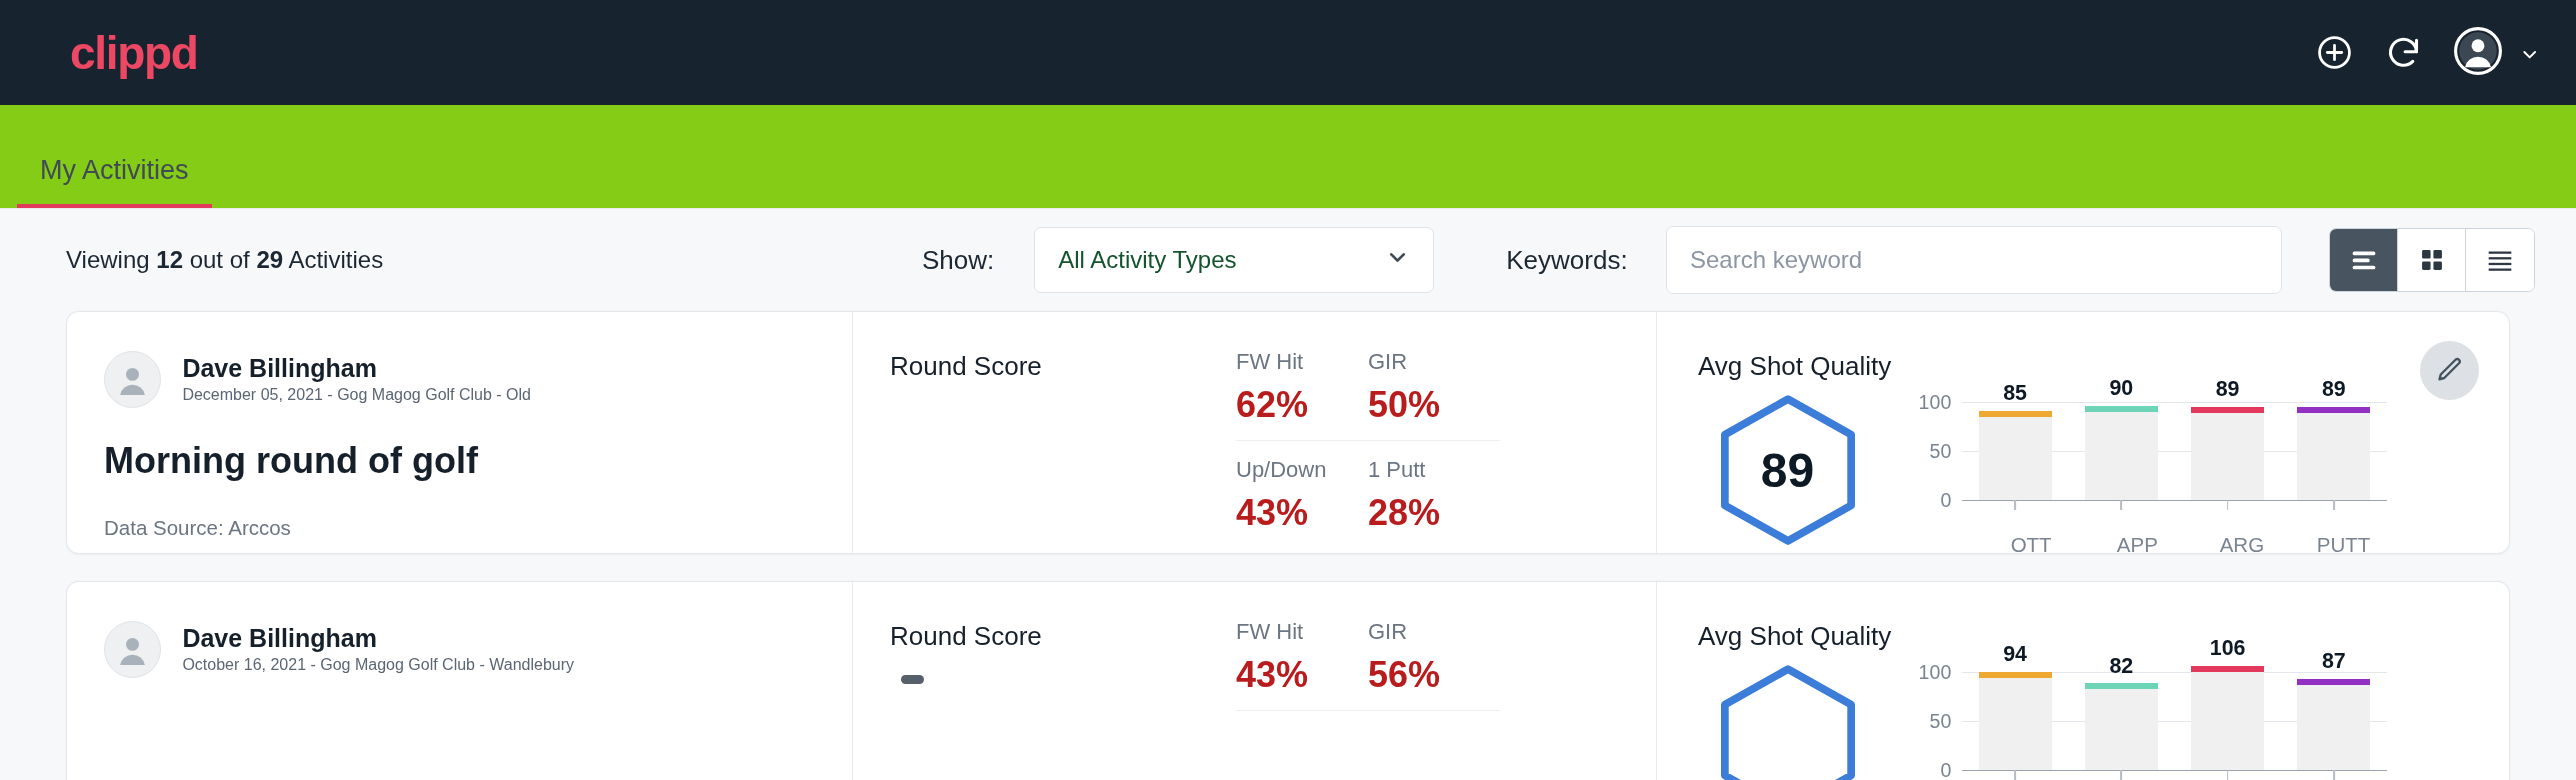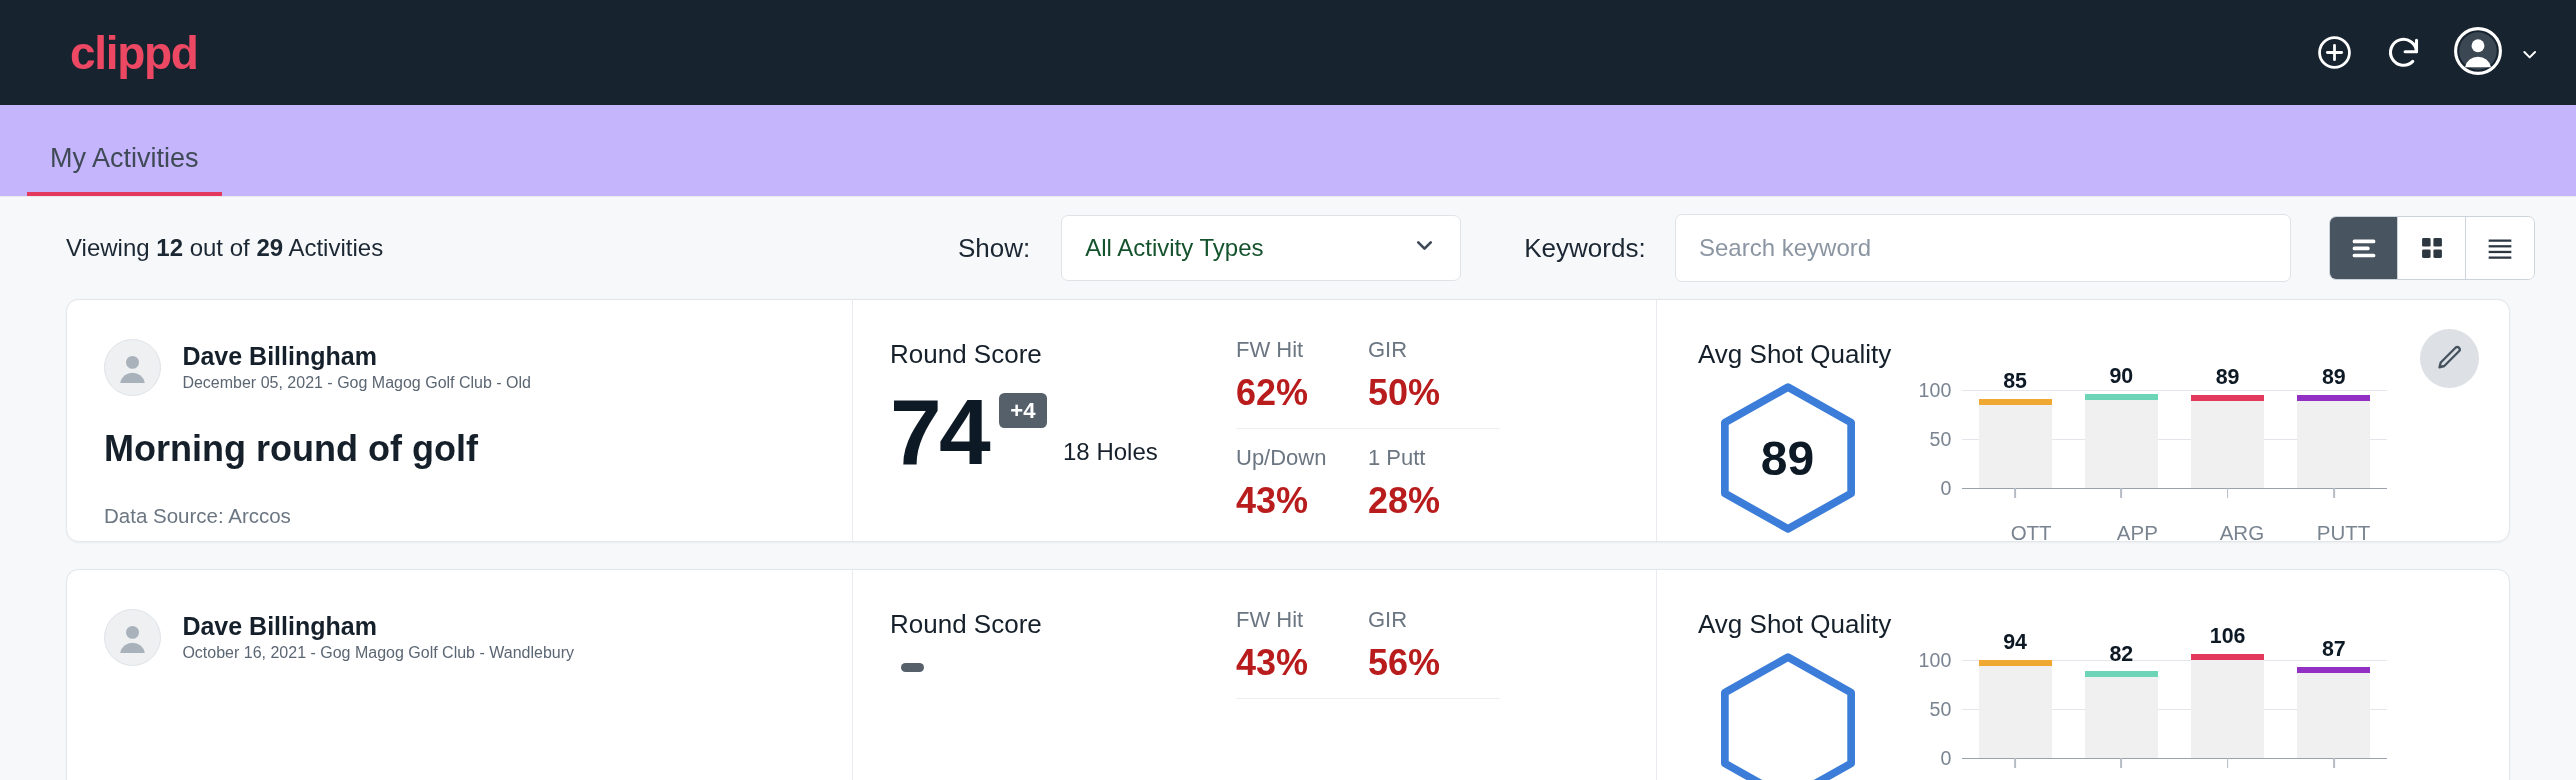--- a/index.html
+++ b/index.html
@@ -42,45 +42,45 @@
 
   .nav-right {
     margin-left: auto;
     display: flex; align-items: center; gap: 30px;
   }
   .icon-btn { cursor: pointer; display: flex; align-items: center; justify-content: center; }
   .avatar-wrap { display:flex; align-items:center; gap: 16px; cursor:pointer; }
 
   
   .tabbar {
-    height: 92px;
-    background: #c4b5fd;
+    height: 104px;
+    background: #84cc16;
     display: flex;
     align-items: flex-end;
-    padding-left: 27px;
+    padding-left: 17px;
     border-bottom: 0.9px solid #e7eaee;
   }
   .tab {
     font-size: 27px;
     color: #3f4a56;
     padding: 0 23px 18px 23px;
     border-bottom: 4.5px solid #e2395c;
     cursor: pointer;
   }
 
   
   .filterbar {
     height: 102px;
     display: flex; align-items: center;
     padding: 0 41px 0 66px;
     background: #f7f8fa;
   }
   .viewing { font-size: 24px; color: #1b2733; }
   .viewing b { font-weight: 700; }
-  .filter-right { margin-left: auto; display: flex; align-items: center; gap: 8px; }
+  .filter-right { margin-left: auto; display: flex; align-items: center; gap: 17px; }
   .show-label { font-size: 26px; color: #1b2733; margin-right: 23px; }
   .select-box {
     width: 400px; height: 66px;
     background: #ffffff;
     border: 0.9px solid #dfe3e8;
     border-radius: 7.1px;
     display: flex; align-items: center;
     padding: 0 23px;
     font-size: 24px; color: #14532d;
     cursor: pointer;
@@ -332,25 +332,20 @@
           <div class="person-name">Dave Billingham</div>
           <div class="person-sub">December 05, 2021 - Gog Magog Golf Club - Old</div>
         </div>
       </div>
       <div class="activity-title">Morning round of golf</div>
       <div class="data-source">Data Source: Arccos</div>
     </div>
 
     <div class="card-col col-score">
       <div class="col-head">Round Score</div>
-      <div class="score-row">
-        <div class="score-num">74</div>
-        <div class="score-badge">+4</div>
-        <div class="score-holes">18 Holes</div>
-      </div>
     </div>
 
     <div class="card-col col-stats">
       <div class="stat-grid">
         <div class="stat-cell top">
           <div class="stat-label">FW Hit</div>
           <div class="stat-val">62%</div>
         </div>
         <div class="stat-cell top">
           <div class="stat-label">GIR</div>

